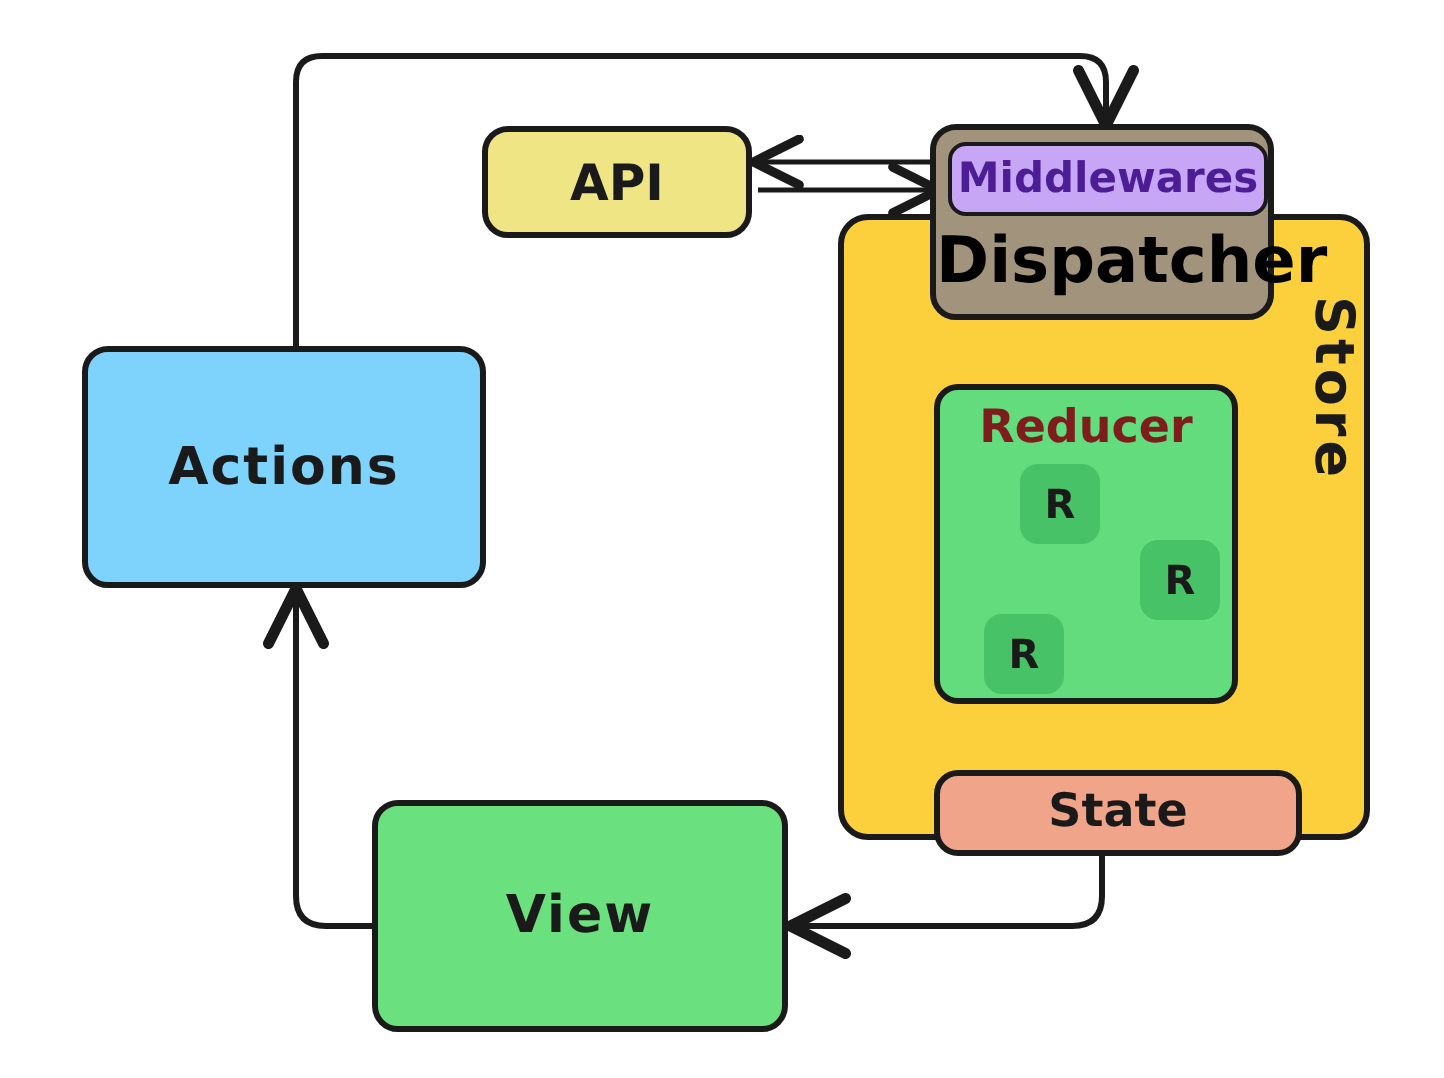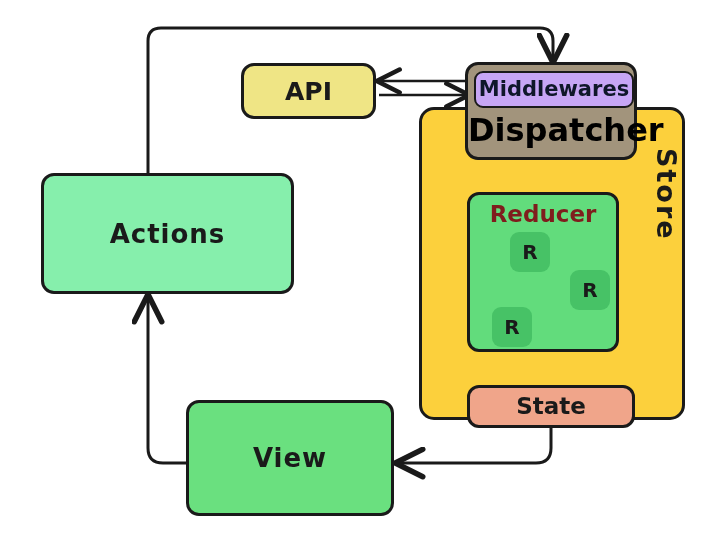--- a/index.html
+++ b/index.html
@@ -28,23 +28,23 @@
     font-weight: bold;
   }
   
   #node-api {
     left: 241px; top: 63px; width: 135px; height: 56px;
     border-radius: 13px;
     background: #efe585;
     font-size: 25px;
   }
   #node-actions {
-    left: 41px; top: 173px; width: 253px; height: 121px;
-    border-radius: 13px;
-    background: #86efac;
+    left: 41px; top: 173px; width: 202px; height: 121px;
+    border-radius: 13px;
+    background: #7dd3fc;
     font-size: 26px;
     letter-spacing: 1px;
   }
   #node-view {
     left: 186px; top: 400px; width: 208px; height: 116px;
     border-radius: 13px;
     background: #6ae07f;
     font-size: 26px;
     letter-spacing: 1px;
   }
@@ -89,21 +89,21 @@
     position: absolute;
     left: 6px; top: 6px; width: 160px; height: 37px;
     box-sizing: border-box;
     border: 2px solid #1a1a1a;
     border-radius: 9px;
     background: #c7a6f5;
     display: flex;
     align-items: center;
     justify-content: center;
     font-size: 21px;
-    color: #0f172a;
+    color: #4c1d95;
   }
   #node-reducer {
     left: 467px; top: 192px; width: 152px; height: 160px;
     border-radius: 12px;
     background: #62dc7c;
     display: block;
     padding-top: 8px;
     font-size: 23px;
   }
   #reducer-label {
@@ -122,21 +122,21 @@
     display: flex;
     align-items: center;
     justify-content: center;
     font-size: 20px;
     color: #1a1a1a;
   }
   #r-box-1 { left: 40px; top: 37px; }
   #r-box-2 { left: 100px; top: 75px; }
   #r-box-3 { left: 22px; top: 112px; }
   #node-state {
-    left: 467px; top: 385px; width: 168px; height: 43px;
+    left: 467px; top: 385px; width: 184px; height: 43px;
     border-radius: 12px;
     background: #f0a58a;
     font-size: 23px;
   }
   #edges {
     position: absolute;
     left: 0; top: 0;
     width: 722px;
     height: 539px;
     pointer-events: none;

